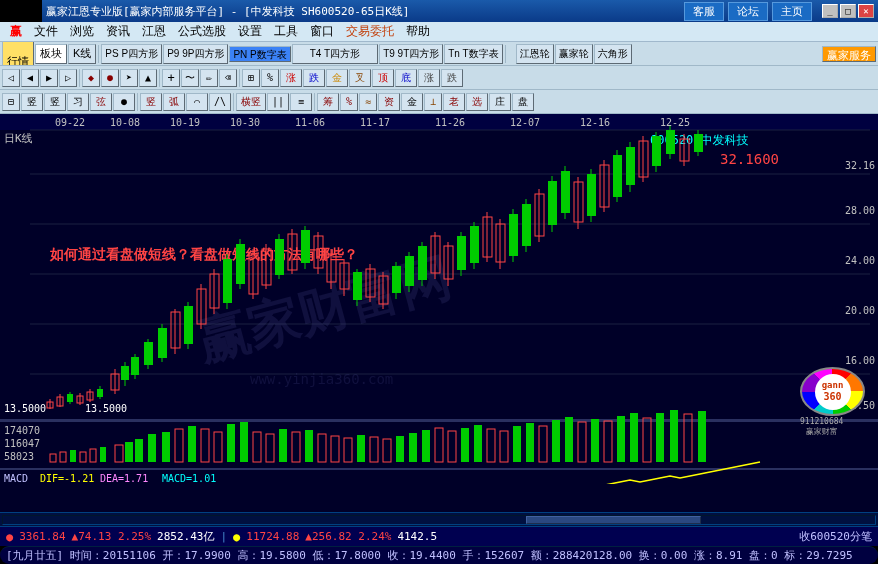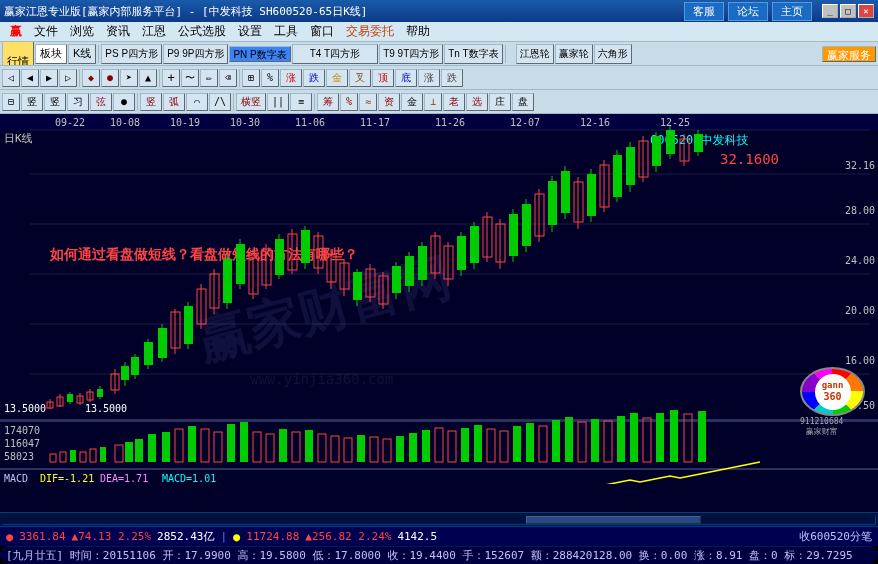--- a/index.html
+++ b/index.html
@@ -1,19 +1,19 @@
 <!DOCTYPE html>
 <html><head>
   <meta charset="utf-8">
   <style>
     * { margin: 0; padding: 0; box-sizing: border-box; }
     body { width: 878px; height: 564px; background: #000; font-family: 'SimSun', 'MS Gothic', monospace; overflow: hidden; font-size: 12px; color: #fff; }
     
     
-    #title-bar { background: #003087; height: 22px; display: flex; align-items: center; justify-content: space-between; padding: 0 4px; font-size: 12px; color: #fff; }
+    #title-bar { background: #003087; height: 22px; display: flex; align-items: center; justify-content: space-between; padding: 0 4px; font-size: 12px; color: #fff; margin-left: 42px; }
     
     
     #menu-bar { background: #d4e8f0; height: 20px; display: flex; align-items: center; padding: 0 4px; gap: 2px; color: #000; font-size: 12px; }
     #status-bar2 { background: #000040; height: 18px; display: flex; align-items: center; padding: 0 4px; color: #c0c0ff; font-size: 11px; }
     
     
     #main-svg { position: absolute; top: 0; left: 0; }
     
     
     #gann-logo { position: absolute; bottom: 80px; right: 8px; width: 70px; height: 70px; z-index: 10; }

